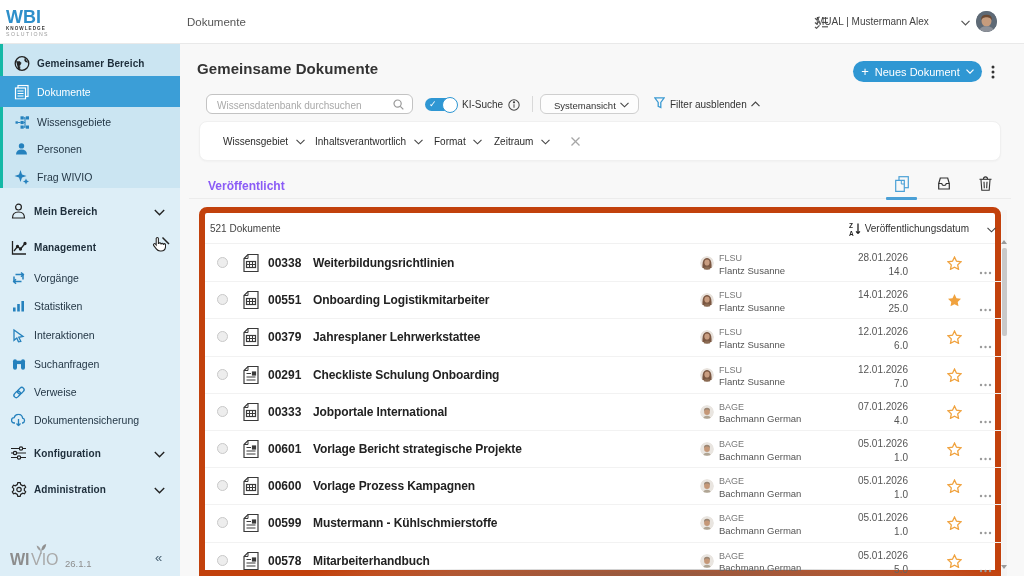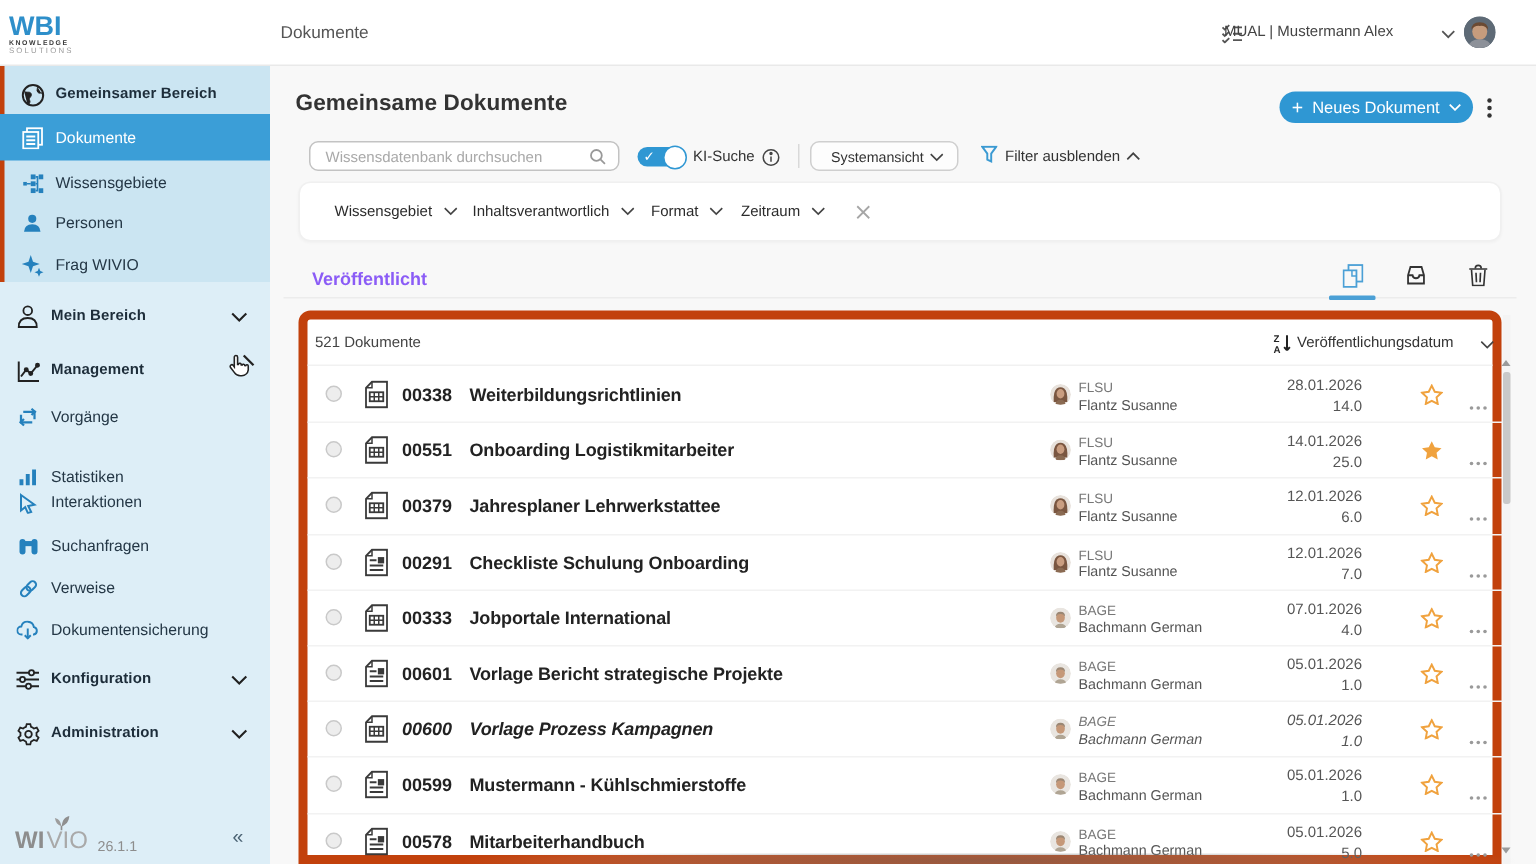--- a/index.html
+++ b/index.html
@@ -12,21 +12,21 @@
 #logo .wbi { font-size:18px; font-weight:bold; color:#2e8fca; line-height:16px; }
 #logo .kn { font-size:4.6px; font-weight:bold; color:#3a3a3a; letter-spacing:1.05px; line-height:4px; margin-top:1.5px; }
 #logo .so { font-size:5.2px; color:#9a9a9a; letter-spacing:1.45px; line-height:6px; margin-top:0.5px; }
 #tb-title { position:absolute; left:187px; top:16px; font-size:11.5px; color:#555; }
 #tb-user { position:absolute; left:816px; top:16px; font-size:10px; color:#444; }
 #tb-chev { position:absolute; left:961px; top:20px; }
 #tb-avatar { position:absolute; left:976px; top:11px; width:21px; height:21px; border-radius:50%; overflow:hidden; background:#5c6b78; }
 
 
 #sidebar { position:absolute; left:0; top:44px; width:180px; height:532px; background:#ddeef7; }
-#sb-top { position:absolute; left:0; top:0; width:180px; height:144px; background:#cbe5f2; border-left:3px solid #c2410c; }
+#sb-top { position:absolute; left:0; top:0; width:180px; height:144px; background:#cbe5f2; border-left:3px solid #14b8a6; }
 .sb-item { position:absolute; left:0; width:180px; height:28px; }
 .sb-item .ic { position:absolute; left:10px; top:50%; transform:translateY(-50%); width:17px; height:17px; display:flex; align-items:center; justify-content:center; }
 .sb-item .tx { position:absolute; left:34px; top:50%; transform:translateY(-50%); font-size:10.5px; color:#243746; white-space:nowrap; }
 .sb-item .tx.hd { font-weight:bold; color:#1d2d3a; font-size:10px; letter-spacing:0.1px; }
 .sb-item .chev { position:absolute; right:15px; top:50%; transform:translateY(-50%); }
 .sb-active { background:#3b9ed7; left:-3px !important; width:183px !important; }
 .sb-active .ic { left:13px; }
 .sb-active .tx { left:37px; color:#fff !important; }
 #sb-foot { position:absolute; left:10px; top:497px; }
 #sb-collapse { position:absolute; left:155px; top:506px; color:#4b6374; font-size:13px; }
@@ -209,21 +209,21 @@
     <span class="ic">
         <svg width="13" height="13" viewBox="0 0 13 13" fill="none" stroke="#2581bd" stroke-width="1.5">
           <path d="M3.5 3 H11 V8"></path>
           <path d="M9.5 10 H2 V5"></path>
           <path d="M9 1 L11.3 3 L9 5.2" fill="none"></path>
           <path d="M4 7.8 L1.7 10 L4 12.2" fill="none"></path>
         </svg>
       </span>
     <span class="tx">Vorgänge</span>
   </div>
-  <div class="sb-item" style="top:260px">
+  <div class="sb-item" style="top:248px">
     <span class="ic">
         <svg width="13" height="13" viewBox="0 0 13 13" fill="#2581bd">
           <rect x="1" y="8" width="2.6" height="4"></rect>
           <rect x="5.2" y="4.5" width="2.6" height="7.5"></rect>
           <rect x="9.4" y="1.5" width="2.6" height="10.5"></rect>
         </svg>
       </span>
     <span class="tx">Statistiken</span>
   </div>
   <div class="sb-item" style="top:277px">
@@ -584,21 +584,21 @@
         <span class="ver">1.0</span>
   <span class="star"><svg width="15" height="14" viewBox="0 0 15 14">
             <polygon points="7.5,1.1 9.5,5.2 14,5.8 10.7,8.9 11.5,13.3 7.5,11.2 3.5,13.3 4.3,8.9 1,5.8 5.5,5.2" fill="none" stroke="#f0a23e" stroke-width="1.3"></polygon>
           </svg></span>
   <span class="dots"><svg width="13" height="4" viewBox="0 0 13 4" fill="#9a9a9a">
             <circle cx="2" cy="2" r="1.2"></circle>
             <circle cx="6.5" cy="2" r="1.2"></circle>
             <circle cx="11" cy="2" r="1.2"></circle>
           </svg></span>
       </div>
-      <div class="row" style="top: 255.2px; height: 37.2px; font-style: italic;">
+      <div class="row" style="top: 255.2px; height: 37.2px;">
         <span class="radio"></span>
   <span class="dicon"><svg width="16" height="19" viewBox="0 0 16 19" fill="none" stroke="#3a3a3a" stroke-width="1.2">
             <path d="M5 1 H15 V18 H1 V5 Z"></path>
             <path d="M5 1 V5 H1" stroke-width="1"></path>
             <rect x="3.5" y="8" width="9" height="6"></rect>
             <line x1="6.5" y1="8" x2="6.5" y2="14" stroke-width="1"></line>
             <line x1="9.5" y1="8" x2="9.5" y2="14" stroke-width="1"></line>
             <line x1="3.5" y1="11" x2="12.5" y2="11" stroke-width="1"></line>
           </svg></span>
   <span class="num">00600</span>

